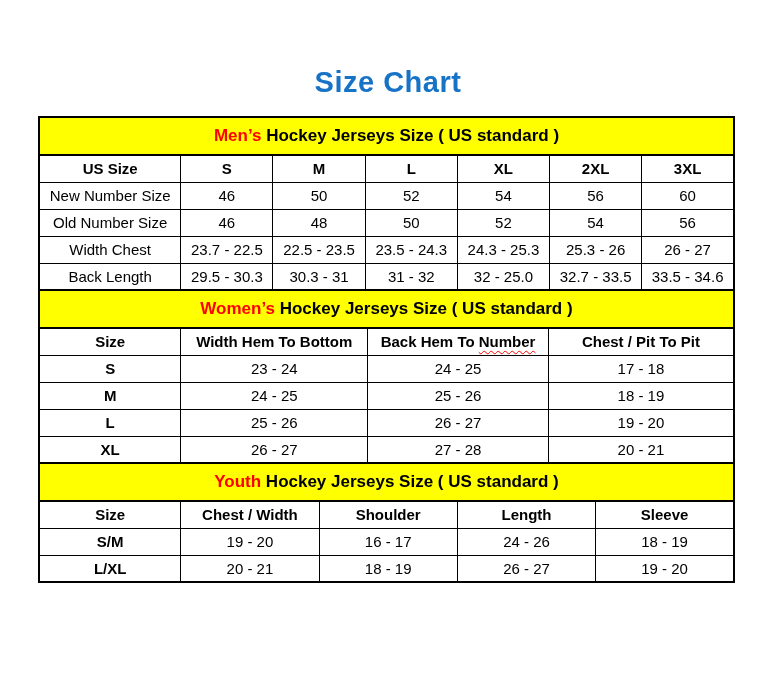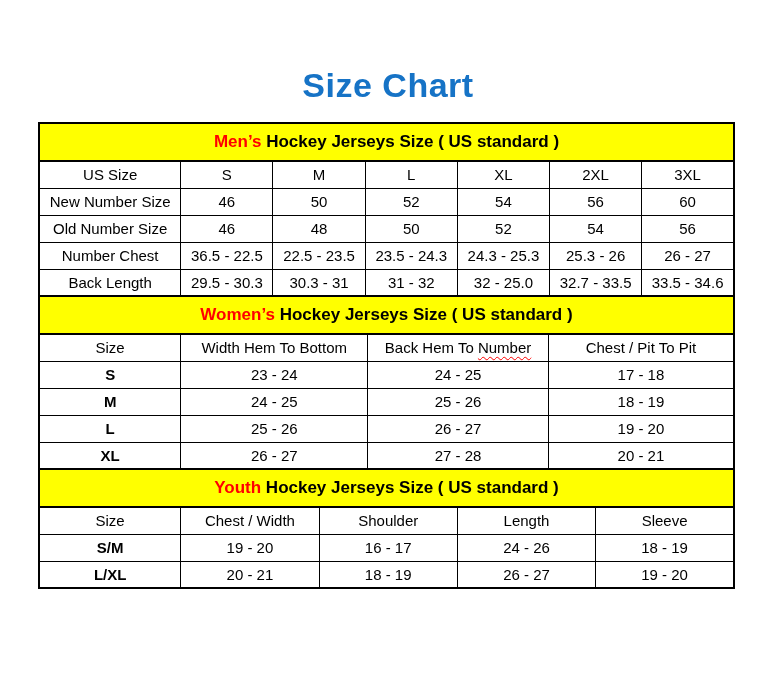--- a/index.html
+++ b/index.html
@@ -6,21 +6,21 @@
   html, body {
     width: 776px; height: 692px;
     background: #ffffff;
     font-family: "Liberation Sans", sans-serif;
     color: #000;
     overflow: hidden;
   }
   .title {
     margin: 66px 0 17px;
     text-align: center;
-    font-size: 34px;
+    font-size: 29px;
     font-weight: 700;
     color: var(--accent_blue, #1673C6);
     letter-spacing: 0.5px;
   }
   .chart {
     margin: 0 38px;
     width: 697px;
   }
   table {
     width: 100%;
@@ -33,21 +33,21 @@
   td, th {
     border: 1.5px solid #000;
     text-align: center;
     vertical-align: middle;
     height: 27px;
     font-size: 15px;
     font-weight: 400;
     padding: 1px 2px;
     white-space: nowrap;
   }
-  th { font-weight: 400; }
+  th { font-weight: 700; }
   tr.band td {
     background: var(--band_yellow, #FFFF00);
     font-weight: 700;
     font-size: 17px;
     height: 38px;
     border: 2px solid #000;
   }
   .red { color: var(--highlight_red, #FF0000); }
   .bold-label { font-weight: 700; }
   .wavy {
@@ -107,22 +107,22 @@
     <tr>
       <td>Old Number Size</td>
       <td>46</td>
       <td>48</td>
       <td>50</td>
       <td>52</td>
       <td>54</td>
       <td>56</td>
     </tr>
     <tr>
-      <td>Number Chest</td>
-      <td>36.5 - 22.5</td>
+      <td>Width Chest</td>
+      <td>23.7 - 22.5</td>
       <td>22.5 - 23.5</td>
       <td>23.5 - 24.3</td>
       <td>24.3 - 25.3</td>
       <td>25.3 - 26</td>
       <td>26 - 27</td>
     </tr>
     <tr>
       <td>Back Length</td>
       <td>29.5 - 30.3</td>
       <td>30.3 - 31</td>

